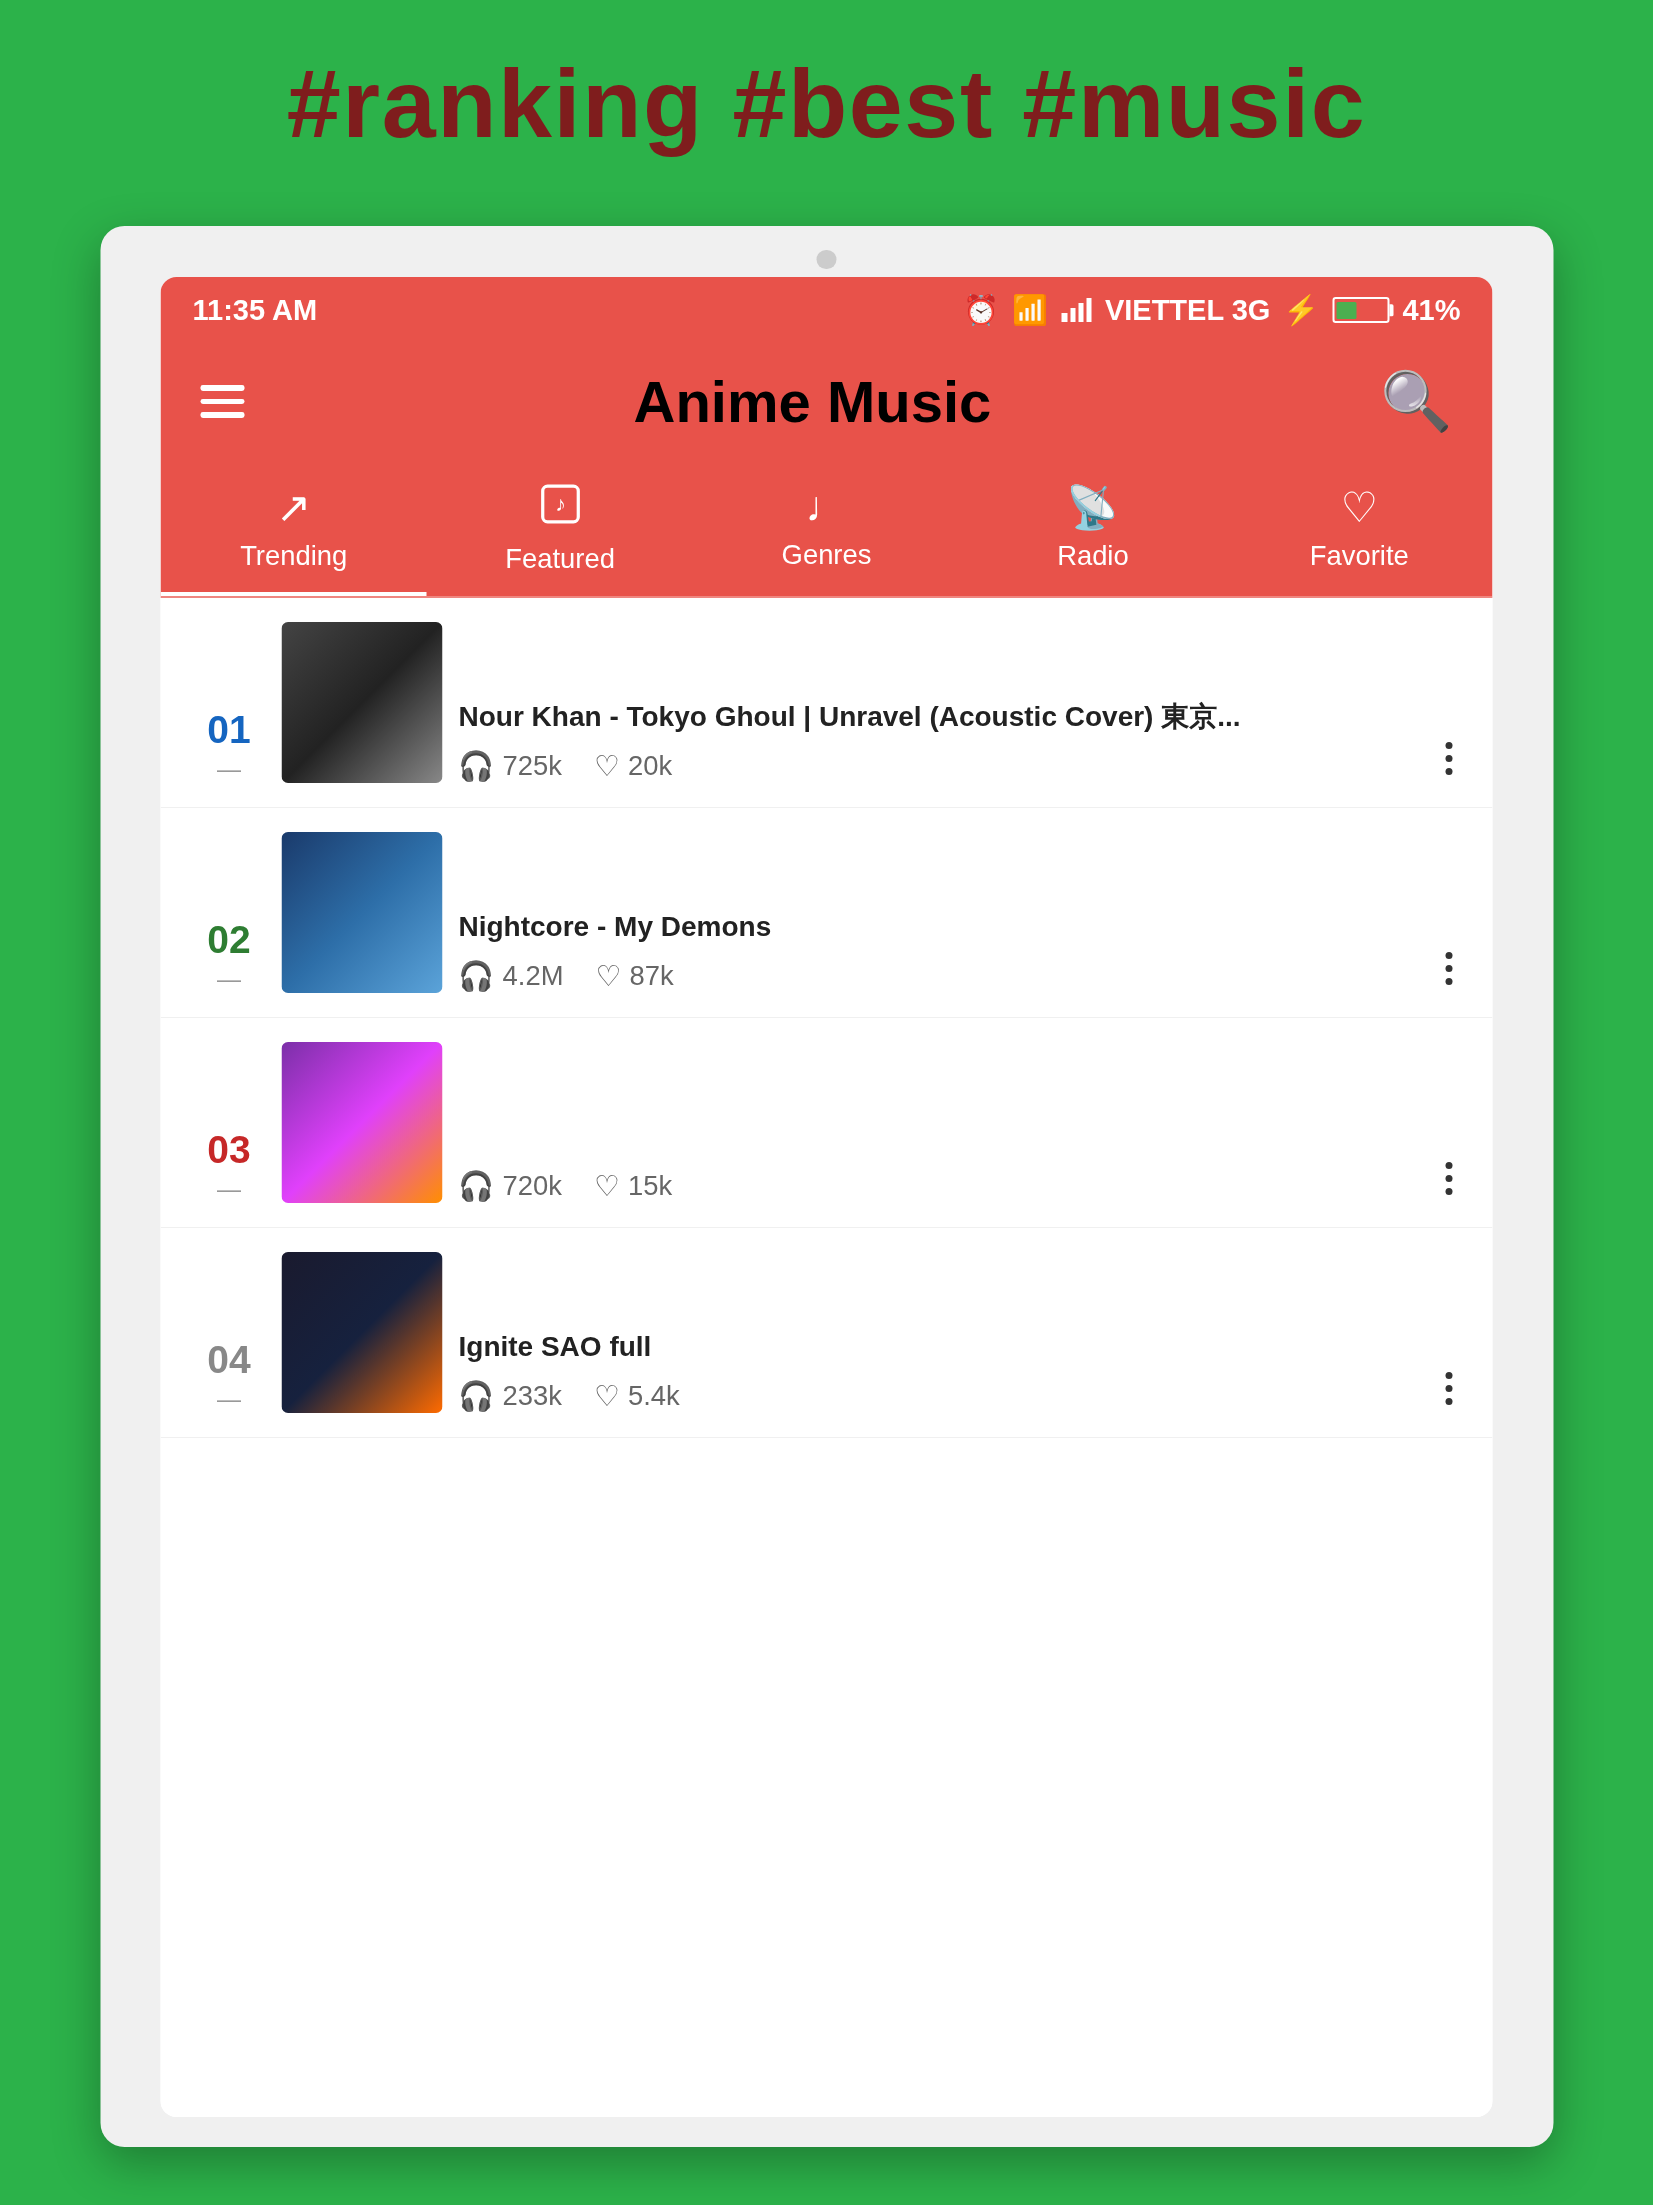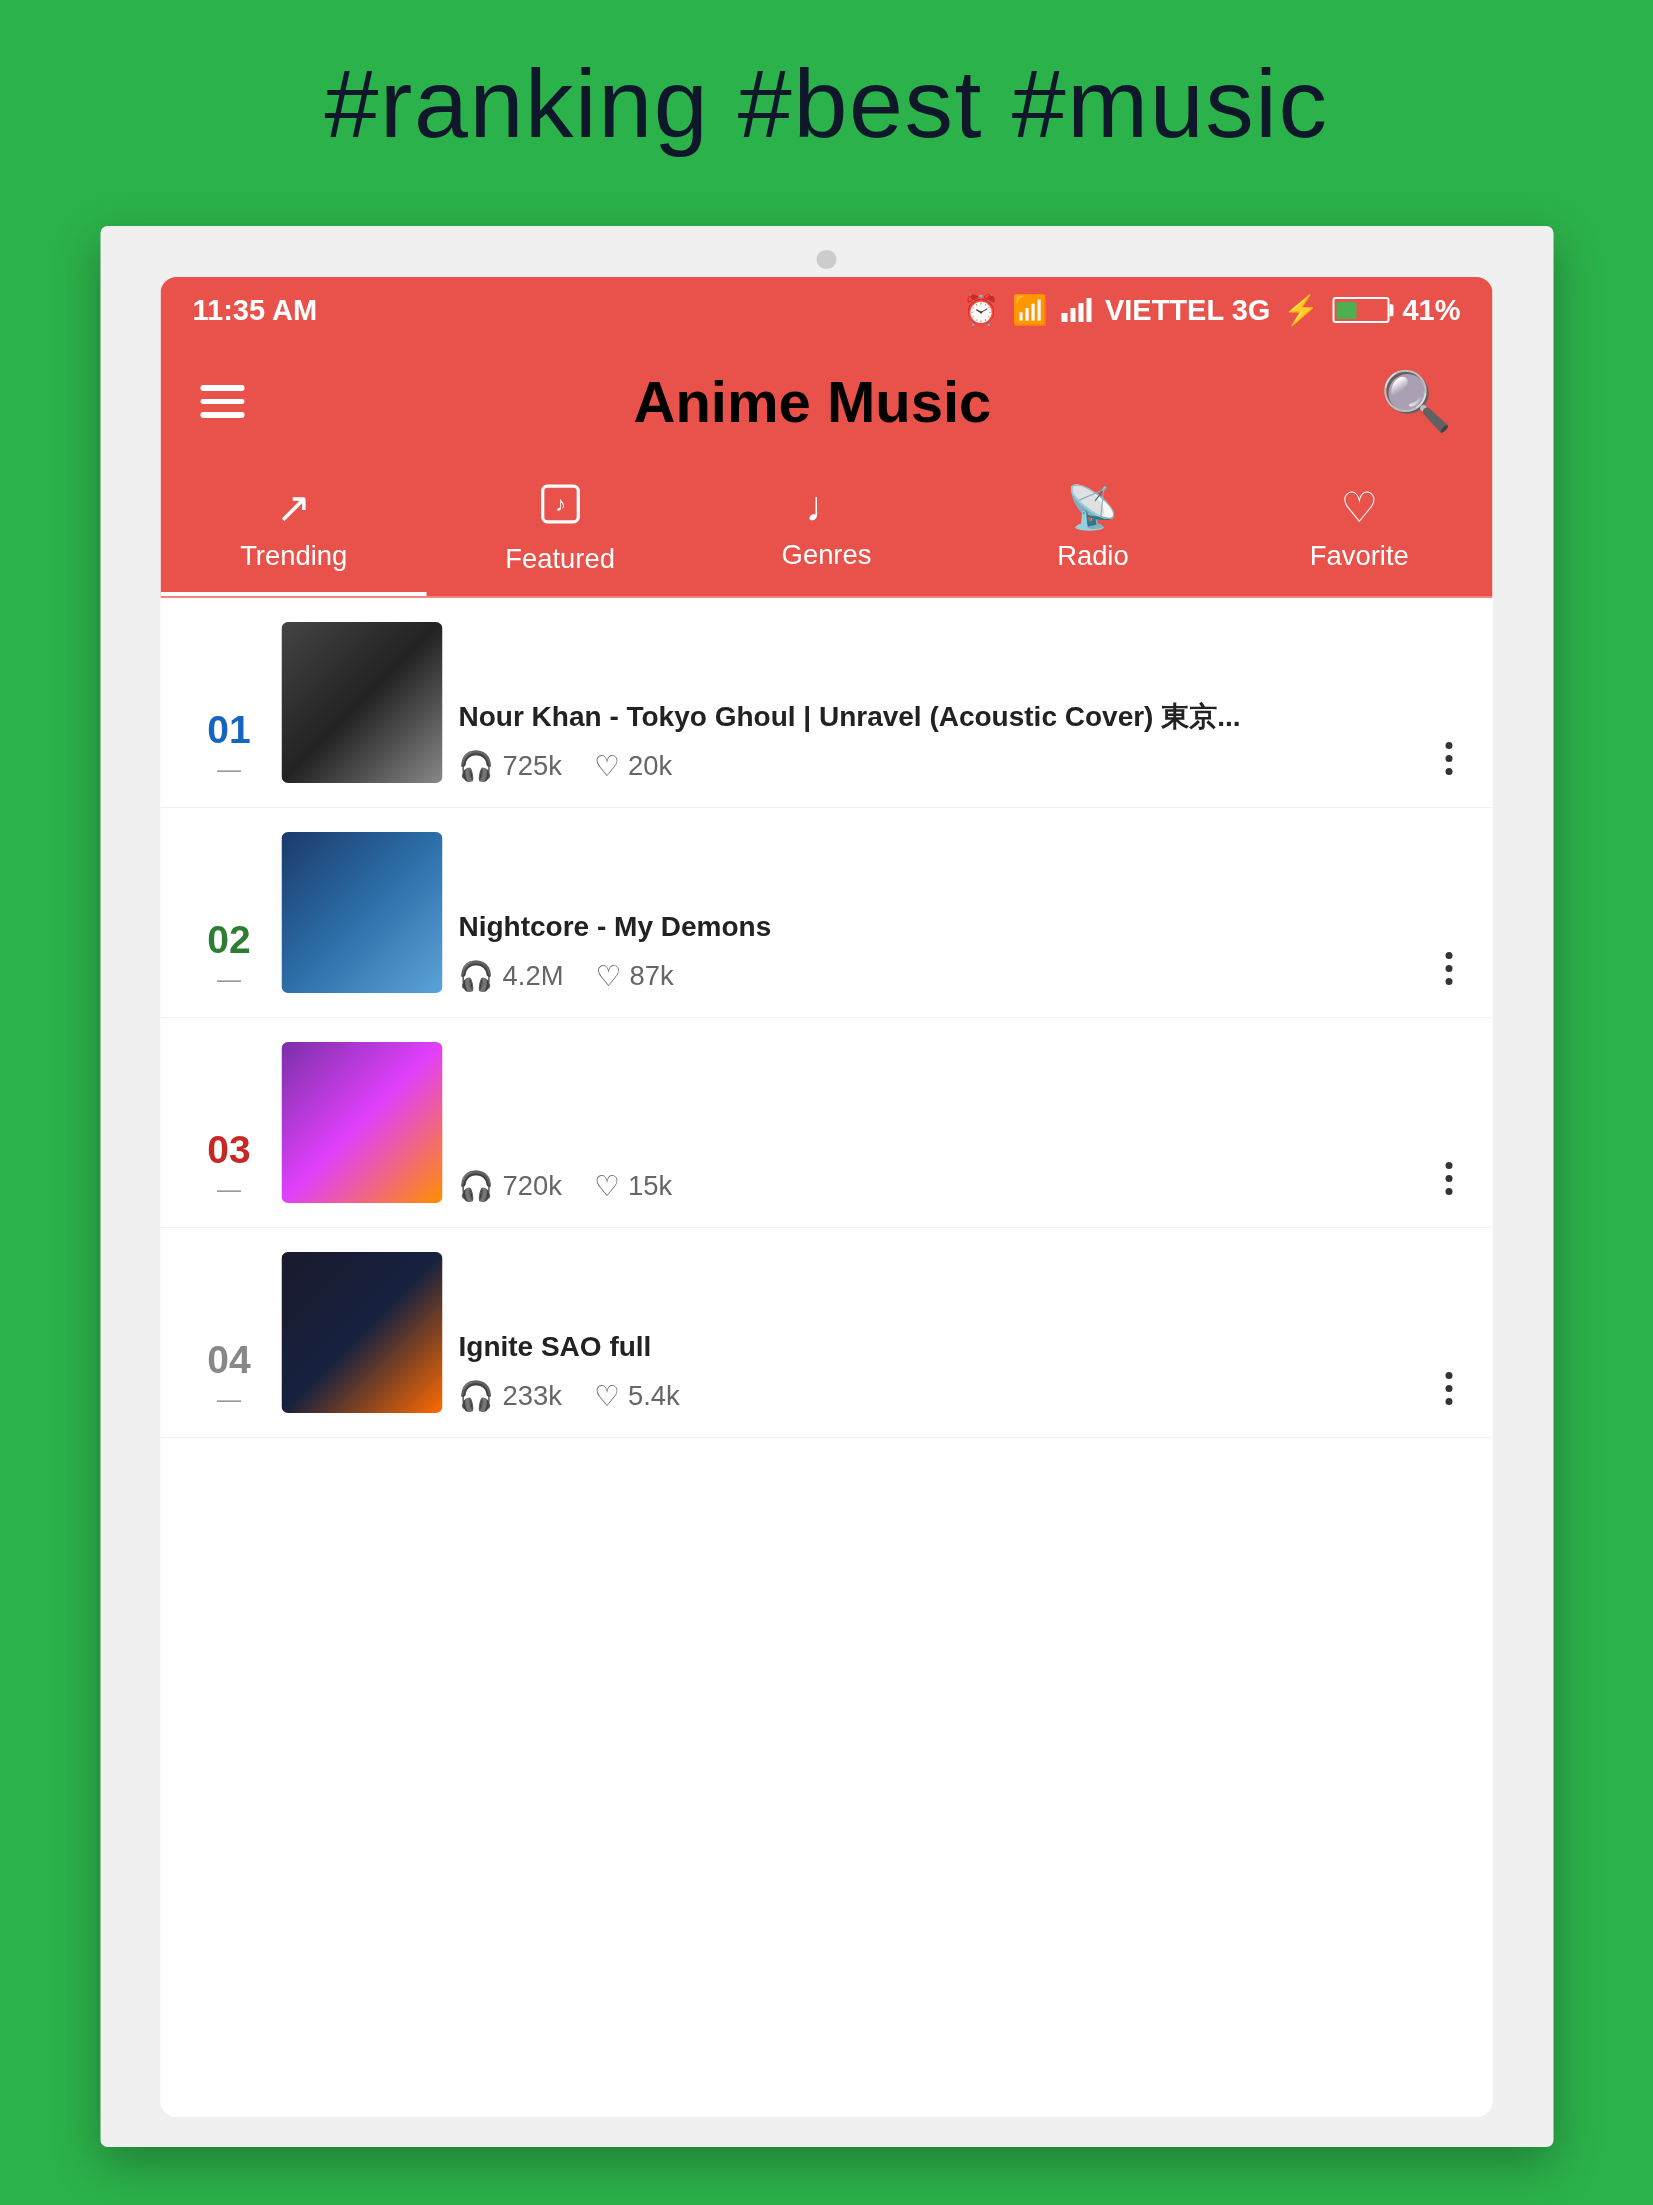--- a/index.html
+++ b/index.html
@@ -11,36 +11,36 @@
       overflow: hidden;
       position: relative;
     }
 
     
     .page-header {
       text-align: center;
       padding: 48px 0 40px 0;
     }
     .page-header h1 {
-      color: #0f172a;
+      color: #7f1d1d;
       font-size: 97px;
-      font-weight: 400;
+      font-weight: 700;
       letter-spacing: 1.6px;
     }
 
     
     .tablet-frame {
       position: absolute;
       top: 226px;
       left: 50%;
       transform: translateX(-50%);
       width: 1453px;
       height: 1921px;
       background: #f0f0f0;
-      border-radius: 7px;
+      border-radius: 24px;
       box-shadow: 0 16px 48px rgba(0,0,0,0.3);
       display: flex;
       flex-direction: column;
       align-items: center;
       padding: 24px 0 29px 0;
     }
 
     .tablet-camera {
       width: 19.4px;
       height: 19.4px;

